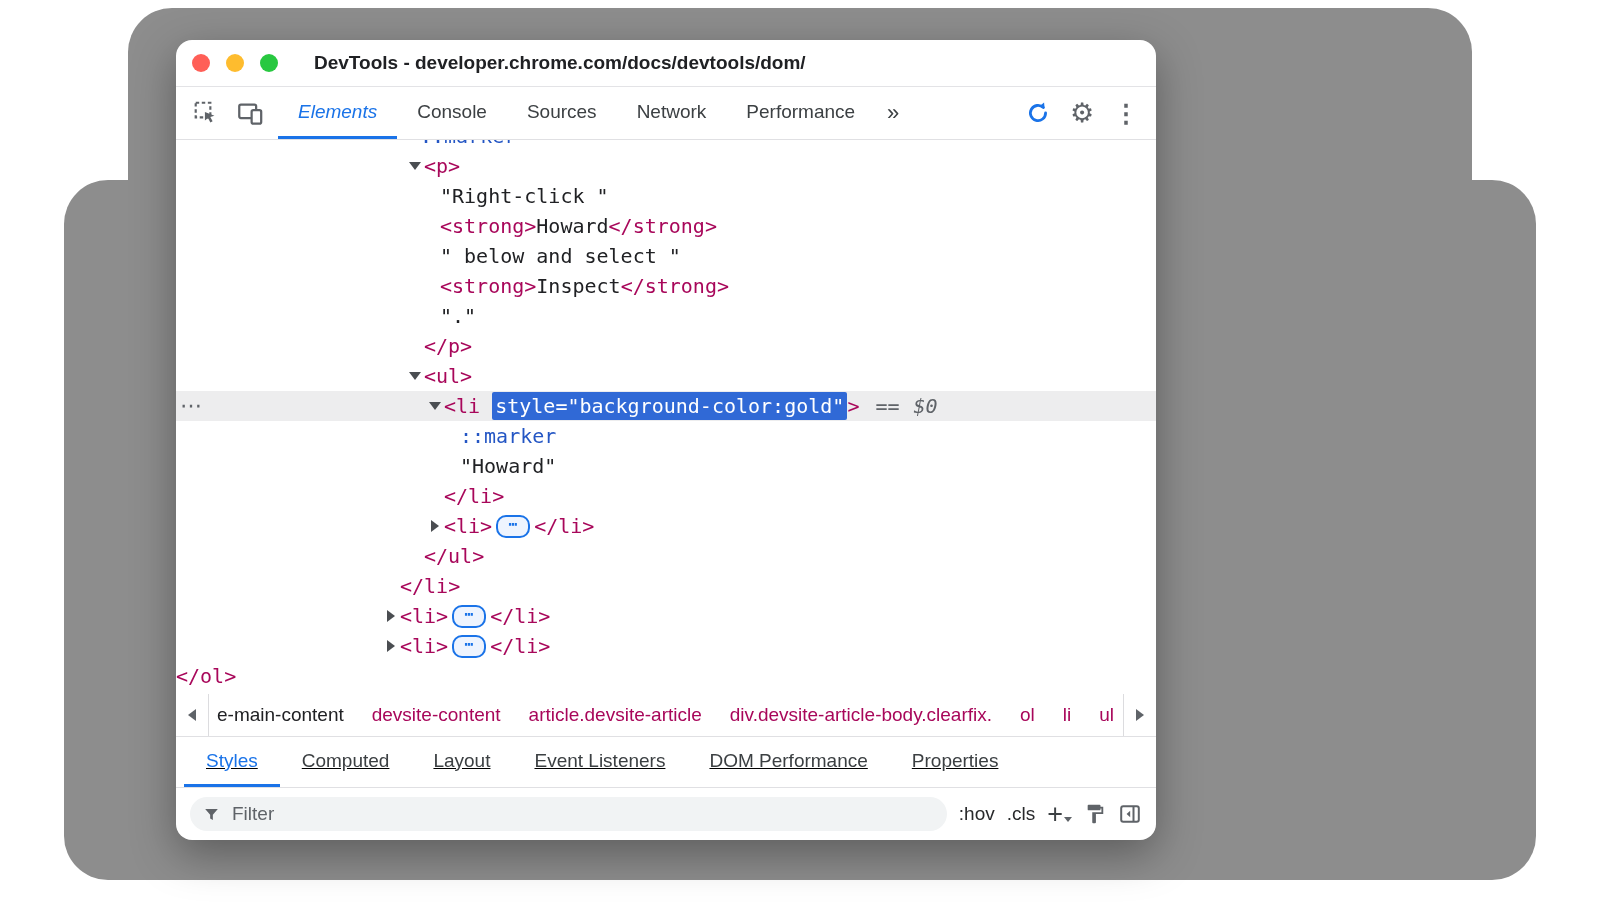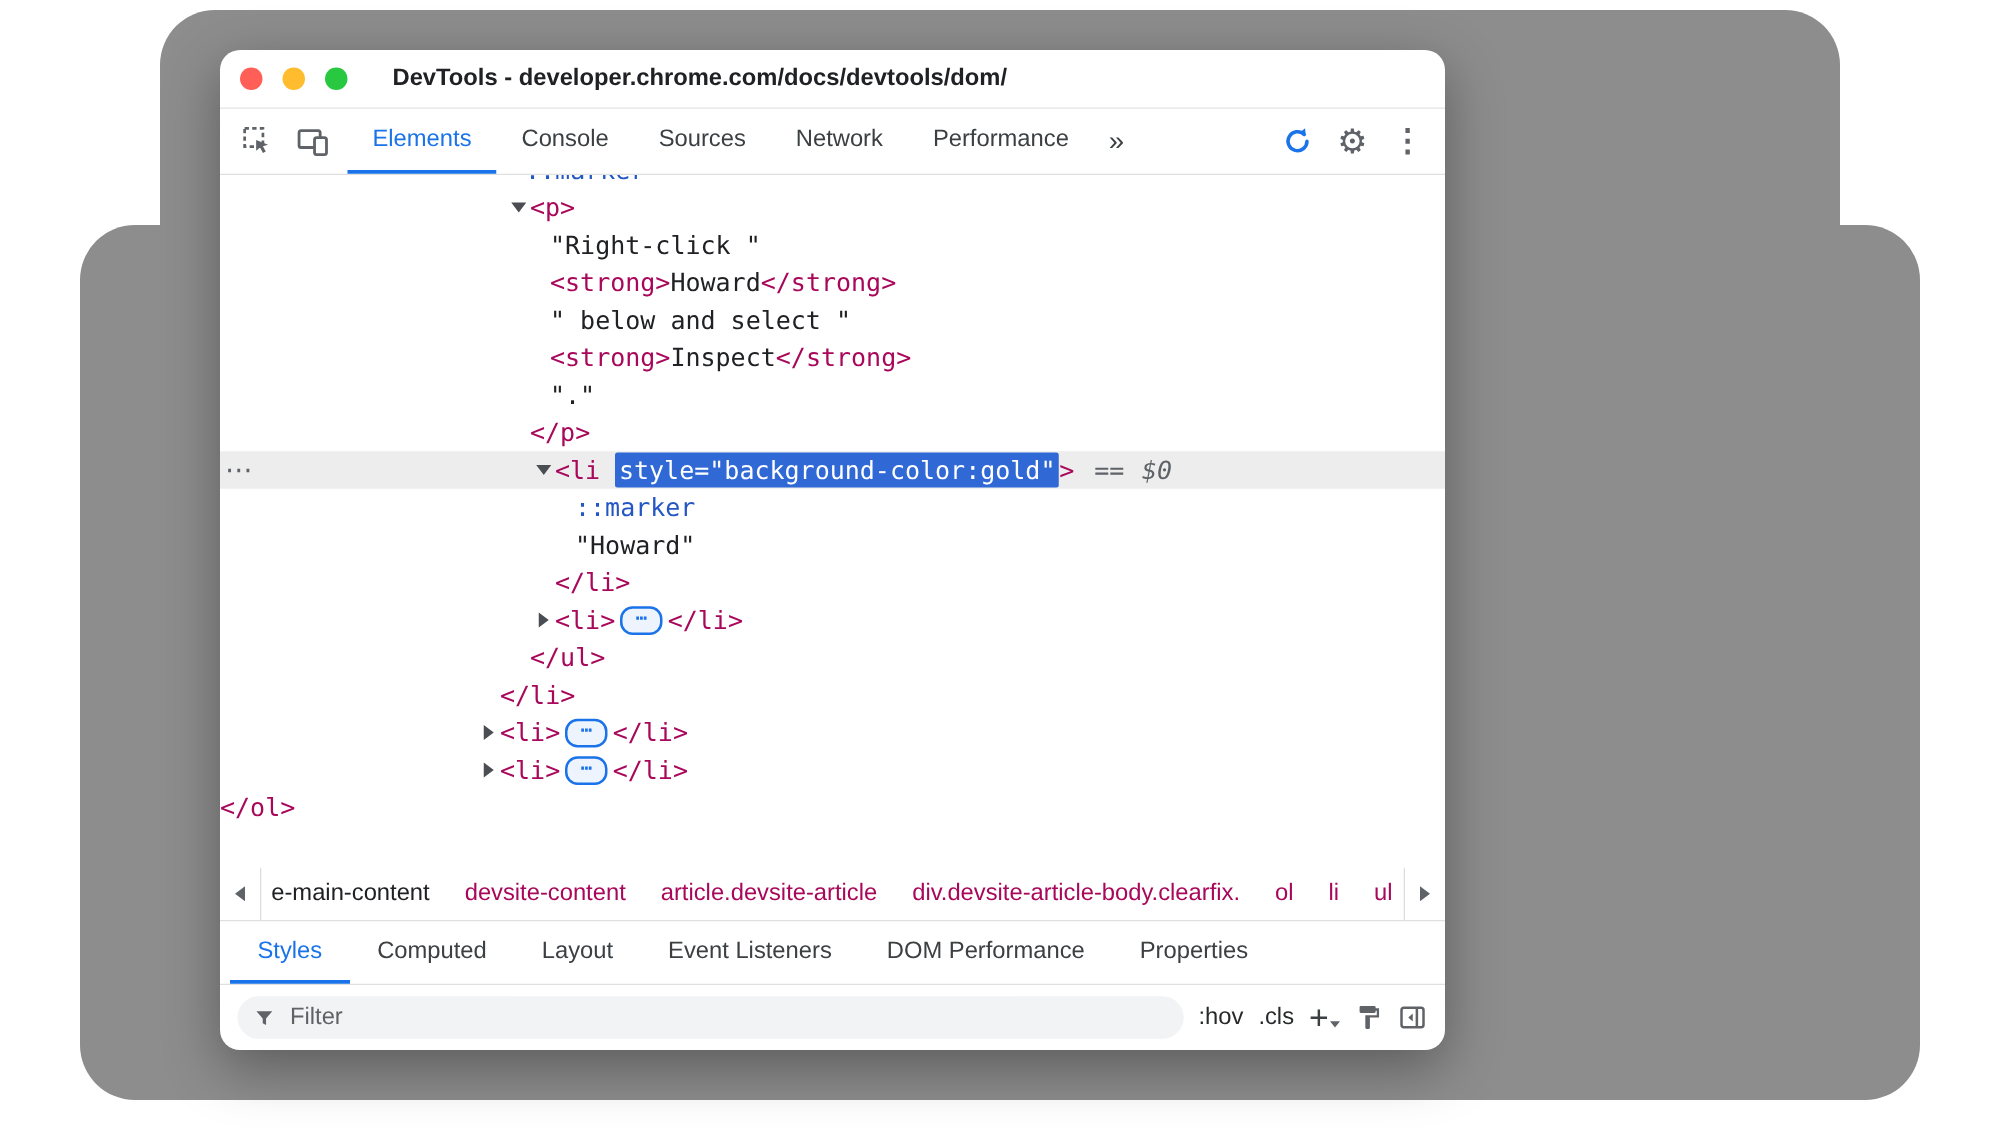--- a/index.html
+++ b/index.html
@@ -23,21 +23,21 @@
   .titlebar{flex:0 0 46px;display:flex;align-items:center;padding-left:16px;border-bottom:1px solid #e3e3e6;}
   .light{width:18px;height:18px;border-radius:50%;margin-right:16px;flex:0 0 18px;}
   .red{background:#ff5f57}.yellow{background:#febc2e}.green{background:#28c840}
   .title{font-size:19px;font-weight:700;color:#202124;margin-left:20px;white-space:nowrap;}
 
   
   .toolbar{flex:0 0 52px;display:flex;align-items:stretch;border-bottom:1px solid #e0e0e3;padding-left:8px;}
   .tbtn{width:44px;display:flex;align-items:center;justify-content:center;cursor:pointer;}
   .tabs{display:flex;margin-left:6px;}
   .tab{display:flex;align-items:center;padding:0 20px;font-size:19px;color:#3c4043;border-bottom:3px solid transparent;cursor:pointer;white-space:nowrap;}
-  .tab.active{color:var(--accent,#1a73e8);border-bottom-color:var(--accent,#1a73e8);}
+  .tab.active{color:var(--accent,#1a73e8);border-bottom-color:var(--accent,#1a73e8);font-style:italic;}
   .overflow-tabs{display:flex;align-items:center;font-size:22px;color:#3c4043;padding:0 12px;cursor:pointer;}
   .toolbar-right{margin-left:auto;display:flex;align-items:center;padding-right:8px;}
   .gear{font-size:27px;color:#5f6368;line-height:1;}
   .kebab{font-size:25px;color:#5f6368;line-height:1;font-weight:bold;}
 
   
   .tree{flex:1 1 auto;position:relative;overflow:hidden;
     font-family:"DejaVu Sans Mono",monospace;font-size:20px;color:#202124;}
   .line{display:flex;align-items:center;height:30px;white-space:pre;}
   .line.first{margin-top:-19px;}
@@ -63,21 +63,21 @@
   .crumb-nav{width:32px;height:100%;display:flex;align-items:center;justify-content:center;
     flex:0 0 32px;border-right:1px solid #dcdcdf;cursor:pointer;}
   .crumb-nav.rightnav{position:absolute;right:0;top:0;border-right:none;border-left:1px solid #dcdcdf;background:#fff;}
   .tri-left{border-top:6px solid transparent;border-bottom:6px solid transparent;border-right:8px solid #5f6368;}
   .tri-right{border-top:6px solid transparent;border-bottom:6px solid transparent;border-left:8px solid #5f6368;}
   .crumb{margin-left:28px;color:var(--tag,#a8075a);white-space:nowrap;cursor:pointer;}
   .crumb.muted{color:#202124;margin-left:8px;}
   .crumb.selected{background:var(--chip_bg,#d9e2f0);padding:4px 10px;border-radius:3px;}
 
   
-  .ptabs{flex:0 0 50px;display:flex;align-items:stretch;border-bottom:1px solid #e0e0e3;padding-left:8px;}
+  .ptabs{flex:0 0 50px;display:flex;align-items:stretch;border-bottom:1px solid #e0e0e3;padding-left:8px;text-decoration:underline;}
   .ptab{display:flex;align-items:center;padding:0 22px;font-size:19px;color:#3c4043;
     border-bottom:3px solid transparent;cursor:pointer;white-space:nowrap;}
   .ptab.active{color:var(--accent,#1a73e8);border-bottom-color:var(--accent,#1a73e8);}
 
   
   .filterbar{flex:0 0 52px;display:flex;align-items:center;padding:0 14px;gap:12px;}
   .pillbox{flex:1;max-width:945px;height:34px;background:#f1f3f4;border-radius:17px;
     display:flex;align-items:center;padding:0 12px;gap:9px;}
   .pillbox input{border:none;outline:none;background:transparent;font-size:19px;color:#202124;flex:1;
     font-family:"Liberation Sans",sans-serif;}
@@ -164,20 +164,24 @@
     </div>
     <div class="line" style="padding-left:264px">
       <span class="tag">&lt;strong&gt;</span><span class="txt">Inspect</span><span class="tag">&lt;/strong&gt;</span>
     </div>
     <div class="line" style="padding-left:264px">
       <span class="txt">"."</span>
     </div>
     <div class="line" style="padding-left:248px">
       <span class="tag">&lt;/p&gt;</span>
     </div>
+    <div class="line" style="padding-left:230px">
+      <span class="arw down"></span>
+      <span class="tag">&lt;ul&gt;</span>
+    </div>
     <div class="line selected" style="padding-left:250px">
       <span class="gutter">⋯</span>
       <span class="arw down"></span>
       <span class="tag">&lt;li </span><span class="hl">style="background-color:gold"</span><span class="tag">&gt;</span>
       <span class="meta">==</span>
       <span class="dollar">$0</span>
     </div>
     <div class="line" style="padding-left:284px">
       <span class="marker">::marker</span>
     </div>

